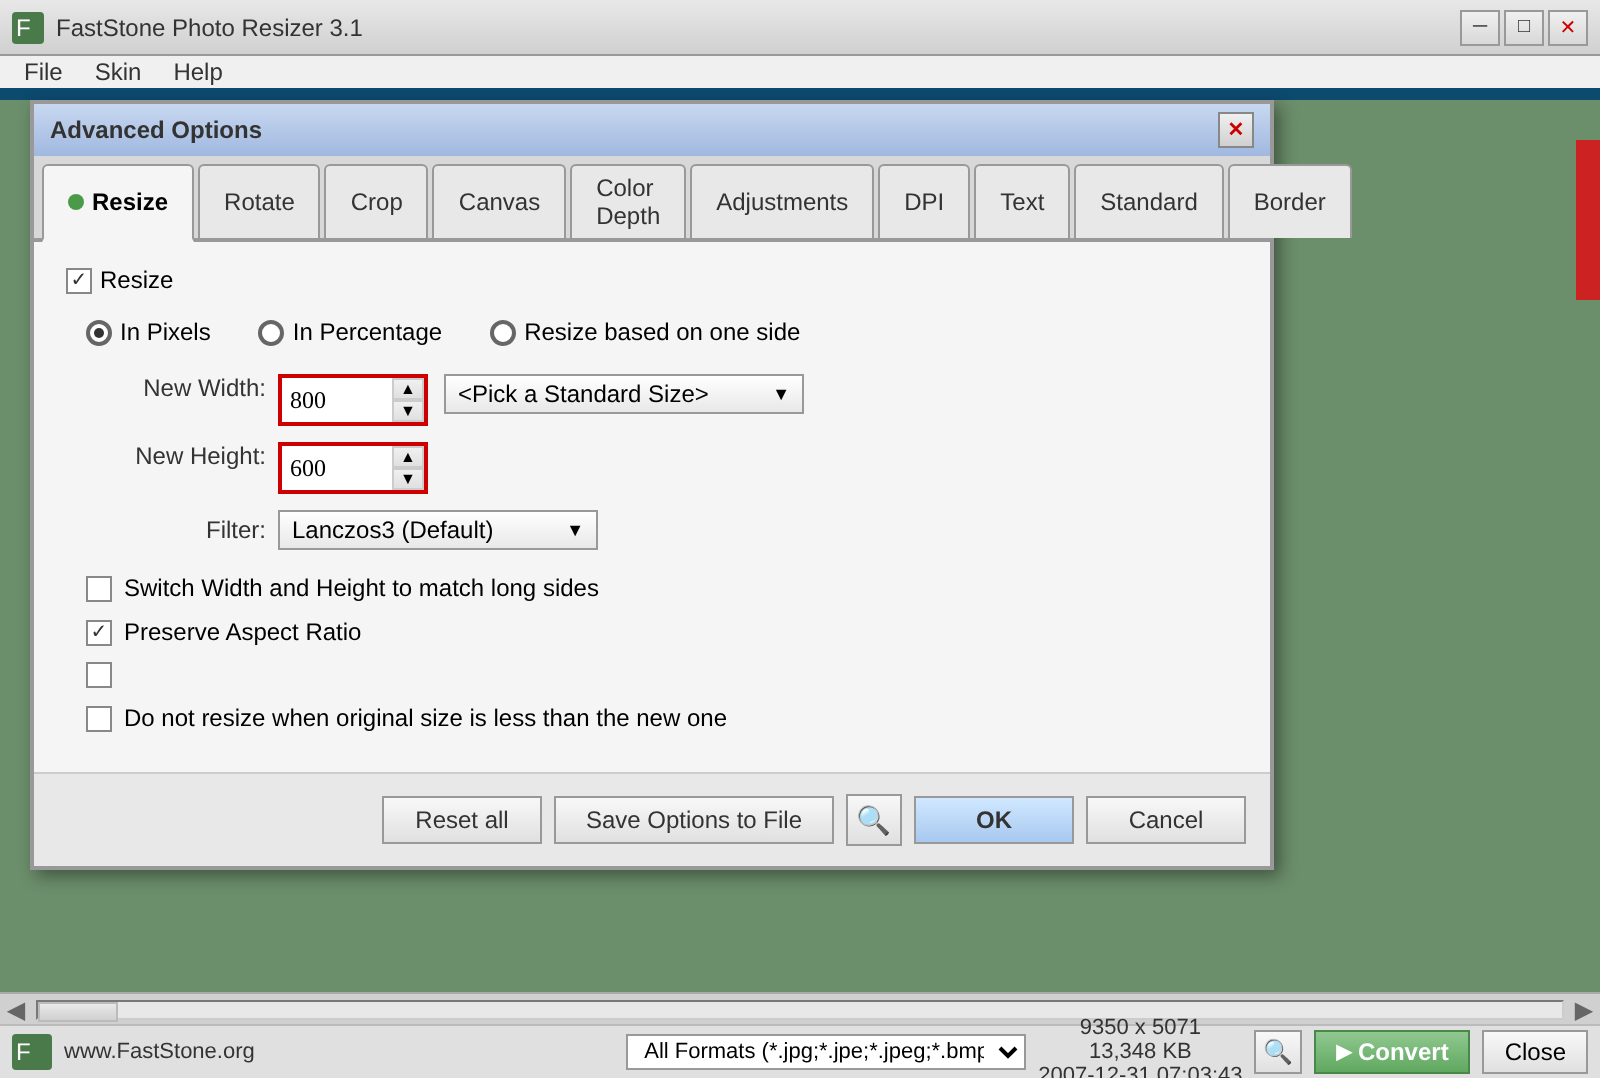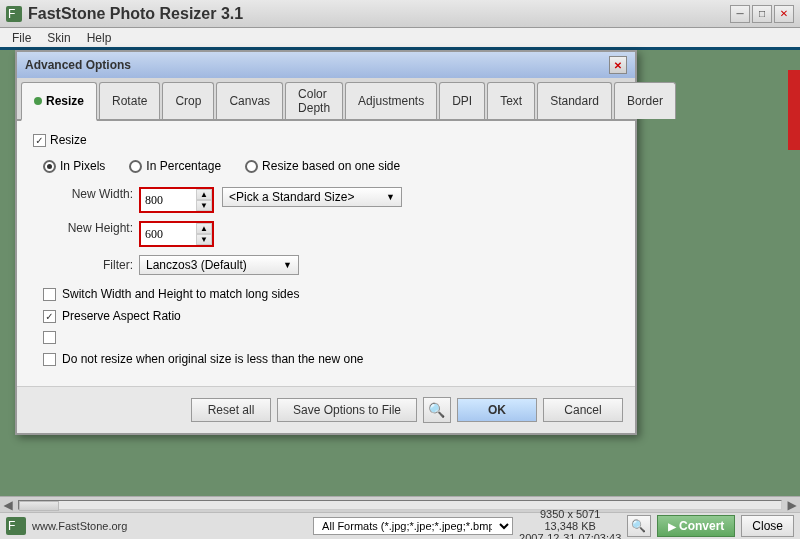--- a/index.html
+++ b/index.html
@@ -7,37 +7,37 @@
 
     .title-bar {
       background: linear-gradient(to bottom, #e8e8e8, #d0d0d0);
       height: 28px;
       display: flex;
       align-items: center;
       padding: 0 6px;
       border-bottom: 1px solid #999;
     }
     .title-bar-icon { width: 16px; height: 16px; margin-right: 6px; }
-    .title-bar-text { font-size: 16px; font-weight: bold; color: #333; flex: 1; }
+    .title-bar-text { font-size: 12px; font-weight: normal; color: #333; flex: 1; }
     .title-bar-buttons { display: flex; gap: 2px; }
     .title-bar-btn {
       width: 20px; height: 18px; border: 1px solid #999;
       background: linear-gradient(to bottom, #f0f0f0, #d8d8d8);
       display: flex; align-items: center; justify-content: center;
       cursor: pointer; font-size: 10px; color: #333;
     }
     .title-bar-btn.close { color: #cc0000; }
 
     .menu-bar {
       background: #f0f0f0;
       height: 22px;
       display: flex;
       align-items: center;
       padding: 2px 4px;
-      border-bottom: 3px solid #0c4a6e;
+      border-bottom: 6px solid #0c4a6e;
     }
     .menu-item { padding: 2px 8px; cursor: pointer; color: #333; }
 
     .dialog-overlay {
       position: absolute;
       top: 50px;
       left: 15px;
       width: 622px;
       background: #f0f0f0;
       border: 2px solid #999;

